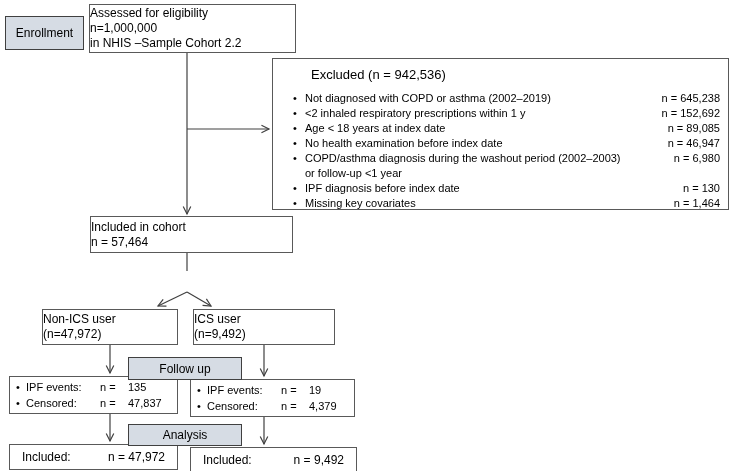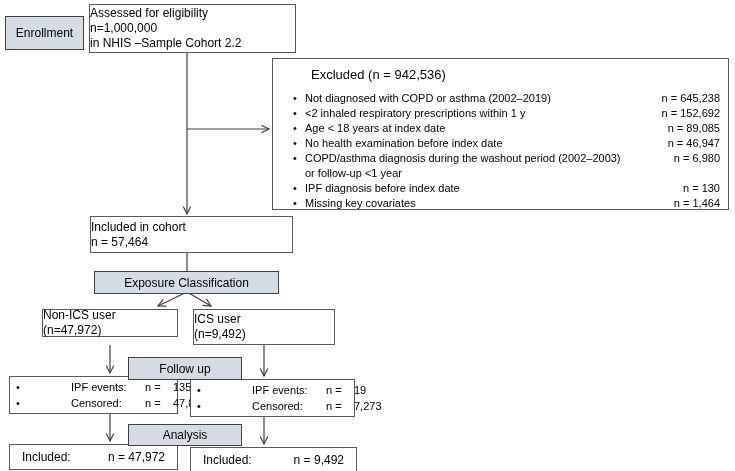--- a/index.html
+++ b/index.html
@@ -39,21 +39,21 @@
   .ex-row{display:flex;align-items:flex-start;}
   .ex-bullet{width:12px;padding-left:10px;flex:none;}
   .ex-bullet::before{content:"\2022";}
   .ex-text{flex:1;}
   .ex-n{width:92px;flex:none;text-align:right;white-space:nowrap;}
   
   .outcome{font-size:11px;line-height:16px;padding-top:2px;}
   .oc-row{display:flex;align-items:center;}
   .oc-bullet{width:16px;text-align:center;flex:none;}
   .oc-bullet::before{content:"\2022";}
-  .oc-label{width:74px;flex:none;margin-left:45px;}
+  .oc-label{width:74px;flex:none;}
   .oc-n{width:28px;flex:none;}
   .oc-value{flex:1;padding-right:16px;}
   
   .included-row{display:flex;align-items:center;justify-content:space-between;
     font-size:12px;padding:12px 12px;box-sizing:border-box;}
 </style>
 </head>
 <body>
 
 <div class="canvas">
@@ -125,25 +125,22 @@
       <span class="ex-text">Missing key covariates</span>
       <span class="ex-n">n = 1,464</span>
     </div>
   </div>
 
   <div class="box center-text" style="left:90px;top:216px;width:203px;height:37px;">
     <div>Included in cohort</div>
     <div>n = 57,464</div>
   </div>
 
-  <div class="label-box" style="left:94px;top:271px;width:185px;height:23px;">
-    <span>Exposure Classification</span>
-  </div>
 
-  <div class="box center-text" style="left:42px;top:309px;width:136px;height:28px;">
+  <div class="box center-text" style="left:42px;top:309px;width:136px;height:36px;">
     <div>Non-ICS user</div>
     <div>(n=47,972)</div>
   </div>
 
   <div class="box center-text" style="left:193px;top:309px;width:142px;height:36px;">
     <div>ICS user</div>
     <div>(n=9,492)</div>
   </div>
 
   <div class="label-box" style="left:128px;top:357px;width:114px;height:23px;justify-content:center;">
@@ -169,21 +166,21 @@
     <div class="oc-row">
       <span class="oc-bullet"></span>
       <span class="oc-label">IPF events:</span>
       <span class="oc-n">n =</span>
       <span class="oc-value">19</span>
     </div>
     <div class="oc-row">
       <span class="oc-bullet"></span>
       <span class="oc-label">Censored:</span>
       <span class="oc-n">n =</span>
-      <span class="oc-value">7,273</span>
+      <span class="oc-value">4,379</span>
     </div>
   </div>
 
   <div class="label-box" style="left:128px;top:424px;width:114px;height:22px;">
     <span>Analysis</span>
   </div>
 
   <div class="box included-row" style="left:9px;top:444px;width:169px;height:21px;">
     <span>Included:</span>
     <span>n = 47,972</span>

